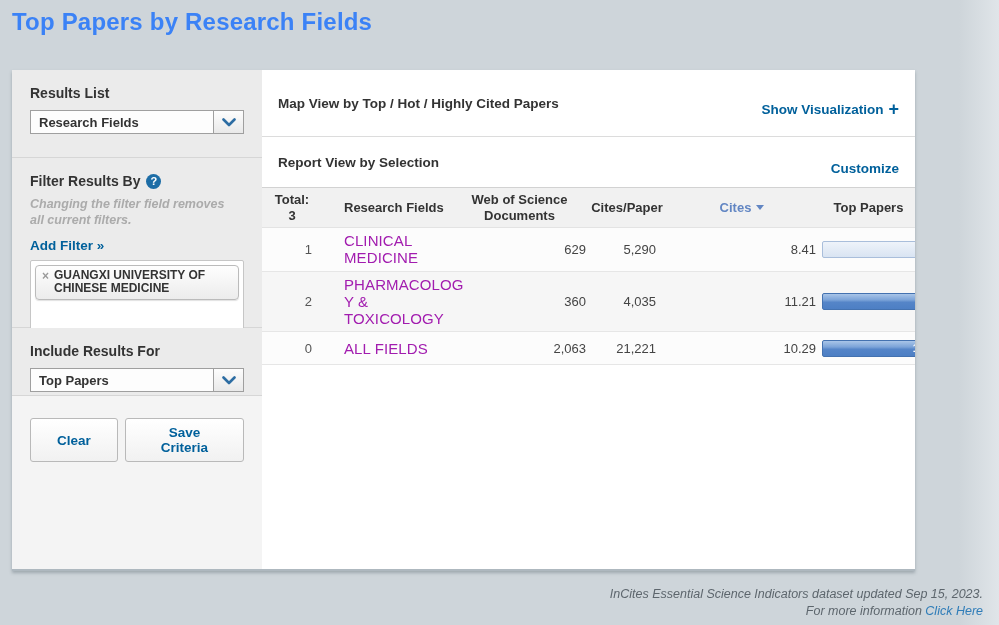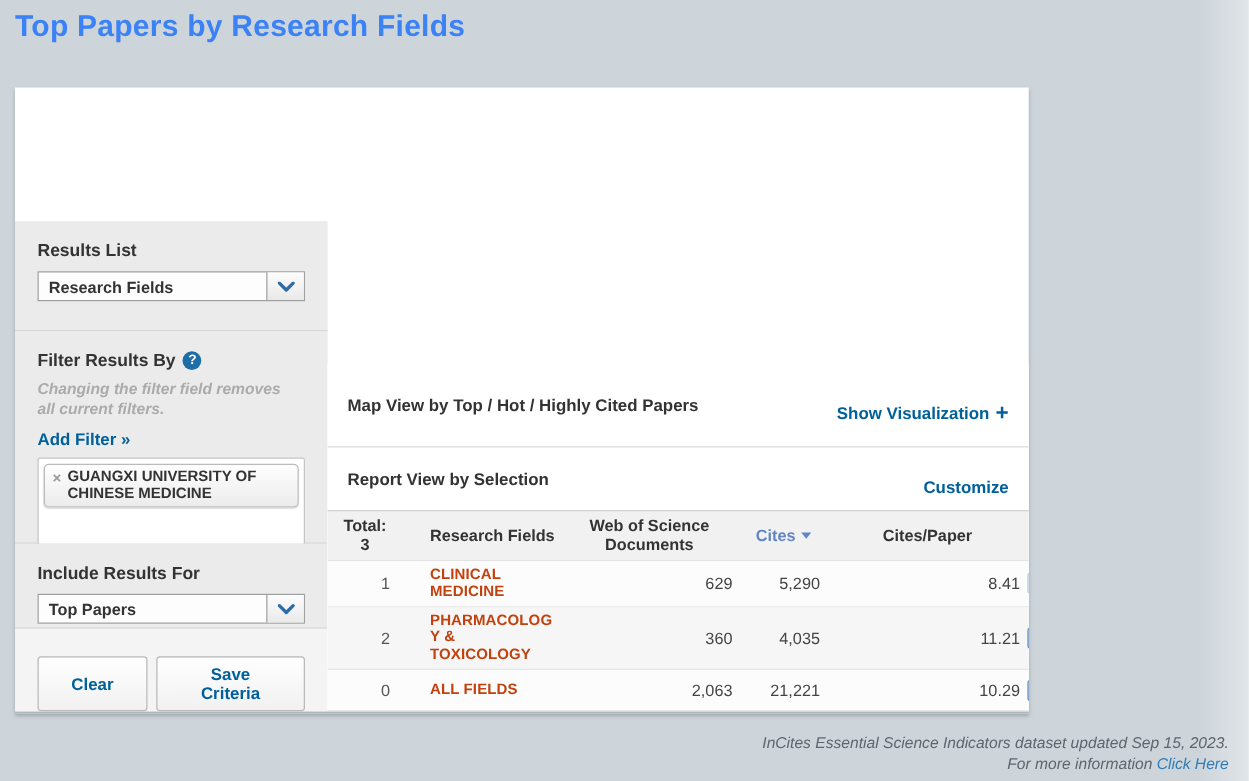--- a/index.html
+++ b/index.html
@@ -7,25 +7,24 @@
   body {
     font-family: "Liberation Sans", sans-serif;
     background: linear-gradient(to right, #ced5da 0%, #ced5da 96%, #e0e5e9 100%);
     position: relative;
   }
   .page-title {
     font-size: 24px; font-weight: bold; color: #3b82f6;
     padding: 8px 0 0 12px; letter-spacing: 0.2px; height: 44px;
   }
   .panel {
-    width: 811px; height: 501px; margin: 26px 0 0 12px;
+    width: 903px; height: 501px; margin: 26px 0 0 12px;
     background: #ffffff; display: flex;
     border-bottom: 2px solid #aeb8bf;
     box-shadow: 0 2px 3px rgba(70,85,95,.35);
-    align-items: flex-end;
   }
   
   .sidebar { width: 250px; display: flex; flex-direction: column; background: #f4f4f4; flex-shrink: 0; }
   .sb-sec { background: #ebebeb; padding: 15px 18px 0 18px; border-bottom: 1px solid #d6d6d6; }
   .sec1 { height: 88px; }
   .sec2 { height: 170px; }
   .sec3 { height: 68px; }
   .sec4 { background: #f4f4f4; flex: 1; border-bottom: none; padding-top: 22px; }
   .sb-label { font-size: 14px; font-weight: bold; color: #333; margin-bottom: 9px; }
   .dropdown {
@@ -77,21 +76,21 @@
   .th.left { justify-content: flex-start; text-align: left; padding-left: 22px; }
   .th.cites { color: #6286c3; gap: 5px; }
   .caret-down { width: 0; height: 0; border-left: 4px solid transparent; border-right: 4px solid transparent; border-top: 5px solid #6286c3; display: inline-block; }
   .row { border-bottom: 1px solid #e6e6e6; min-height: 33px; }
   .row:nth-child(odd) { background: #f6f6f6; }
   .row:nth-child(even) { background: #fcfcfc; }
   .td { display: flex; align-items: center; font-size: 13px; color: #555; padding: 4px 0; }
   .td.rank { justify-content: flex-end; padding-right: 10px; }
   .td.field { padding-left: 22px; }
   .field-link {
-    font-size: 12px; font-weight: bold; color: #c2410c; text-decoration: none; cursor: pointer;
+    font-size: 15px; font-weight: normal; color: #a21caf; text-decoration: none; cursor: pointer;
     white-space: pre-line; line-height: 1.15; letter-spacing: 0.1px;
   }
   .td.num { justify-content: flex-end; padding-right: 6px; color: #444; }
   .td.barcell { justify-content: flex-end; padding-right: 4px; }
   .hbar {
     width: 107px; height: 17px; border-radius: 2px; display: flex; align-items: center; justify-content: flex-end;
     font-size: 11px; font-weight: bold; padding-right: 3px;
   }
   .hbar.zero {
     background: linear-gradient(#eef3fa, #d9e4f2); border: 1px solid #a9bedb; color: #1f4f8f;
@@ -174,22 +173,22 @@
     </div>
 
     <div class="tbl">
 
       <div class="tr th-row">
         <div class="th">Total:
 3</div>
         <div class="th left">Research Fields</div>
         <div class="th">Web of Science
 Documents</div>
+        <div class="th">Cites/Paper</div>
         <div class="th cites"><span>Cites</span><span class="caret-down"></span></div>
-        <div class="th">Cites/Paper</div>
         <div class="th">Top Papers</div>
       </div>
 
       <div class="tr row">
         <div class="td rank">1</div>
         <div class="td field">
             <a class="field-link">CLINICAL
 MEDICINE</a>
           </div>
         <div class="td num">629</div>

